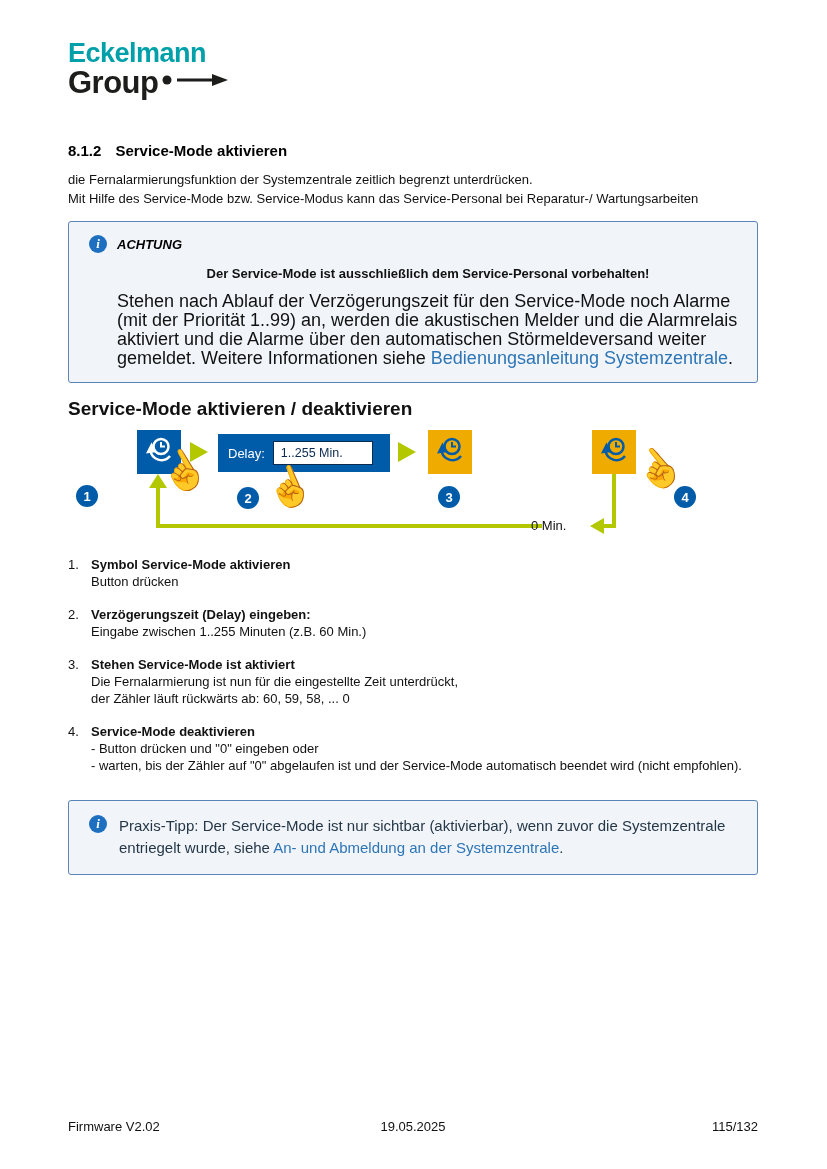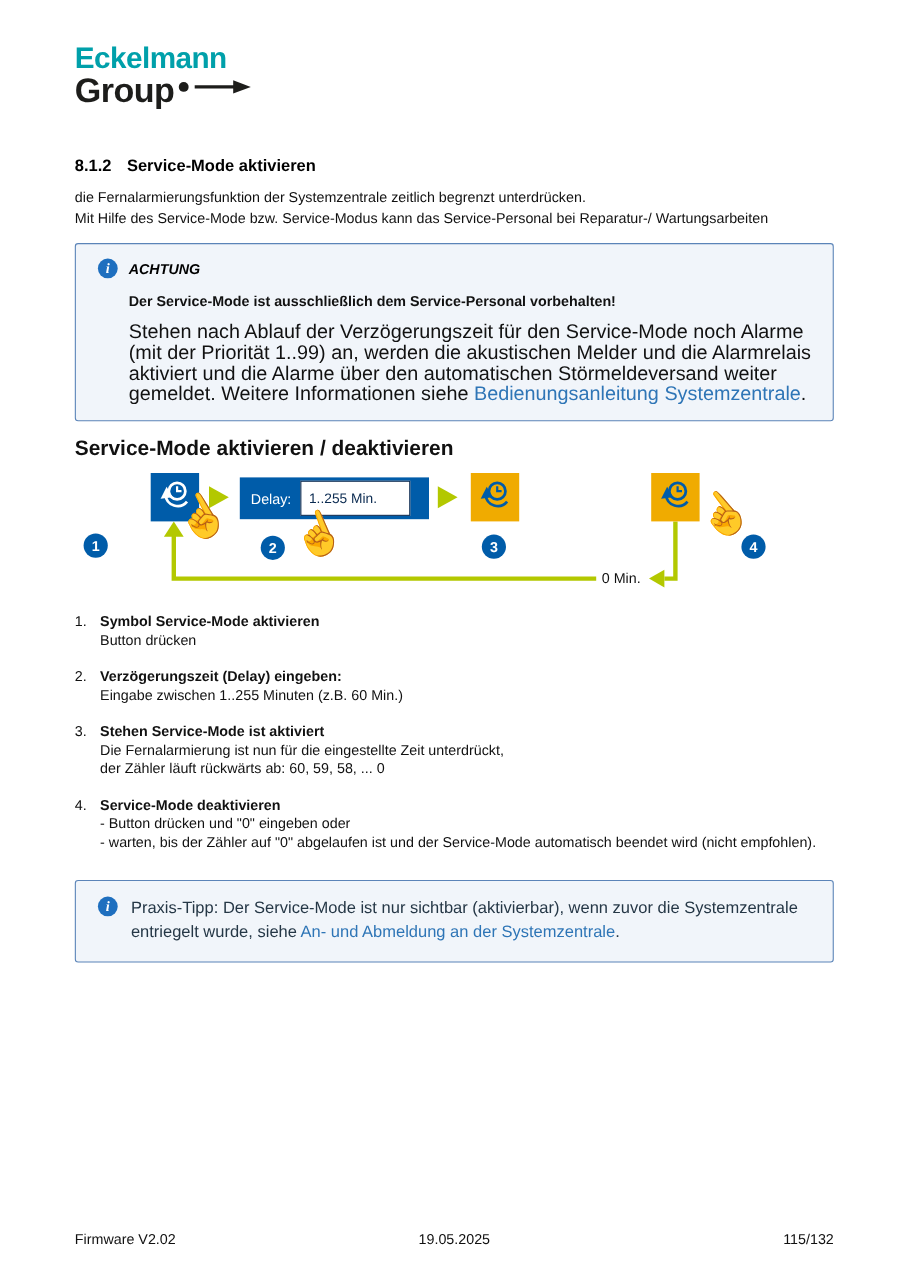--- a/index.html
+++ b/index.html
@@ -25,21 +25,21 @@
     margin-top:13px; border:1px solid #5b84b8; border-radius:3px;
     background:#f1f5fa; padding:13px 18px 14px 20px;
   }
   .note-head { display:flex; align-items:center; gap:10px; }
   .info-icon {
     width:18px; height:18px; min-width:18px; border-radius:50%; background:#1e6fbf; color:#fff;
     font-family:"Liberation Serif", serif; font-style:italic; font-weight:bold; font-size:13px;
     display:flex; align-items:center; justify-content:center;
   }
   .note-title { font-weight:bold; font-size:13px; color:#000;font-style:italic; }
-  .note-bold { margin:13px 0 0 28px; font-weight:bold; font-size:13px; }
+  .note-bold { margin:13px 0 0 28px; font-weight:bold; font-size:13px;text-align:center; }
   .note-body { margin:11px 0 0 28px; font-size:18px; line-height:19px; max-width:630px; }
   a.doc-link { color:#2e75b6; text-decoration:none; cursor:pointer; }
 
   .caption { margin-top:15px; font-size:19px; font-weight:bold; }
 
   
   .diagram { position:relative; margin-top:6px; height:118px; }
   .diagram svg.overlay { position:absolute; left:0; top:0; z-index:0; }
   .sm-btn {
     position:absolute; width:44px; height:44px; z-index:1;
@@ -51,30 +51,30 @@
     position:absolute; width:0; height:0; z-index:1;
     border-top:10px solid transparent; border-bottom:10px solid transparent;
     border-left:18px solid #b3c800;
   }
   .delay-panel {
     position:absolute; left:150px; top:8px; width:172px; height:38px; z-index:1;
     background:#005ca9; display:flex; align-items:center; gap:8px; padding:0 10px;
   }
   .delay-label { color:#fff; font-size:13px; }
   .delay-input {
-    background:#fff; border:1px solid #0a2a50; width:100px; height:32px;
+    background:#fff; border:1px solid #0a2a50; width:100px; height:24px;
     font-size:12.5px; color:#0a2a50; display:flex; align-items:center; padding-left:7px;
   }
   .badge {
     position:absolute; width:22px; height:22px; border-radius:50%; z-index:2;
     background:#005ca9; color:#fff; font-size:13px; font-weight:bold;
     display:flex; align-items:center; justify-content:center;
   }
   .hand { position:absolute; z-index:3; font-size:38px; line-height:1; color:#1a1a1a; }
-  .zero-label { position:absolute; left:479px; top:92px; font-size:13px; z-index:2; }
+  .zero-label { position:absolute; left:463px; top:92px; font-size:13px; z-index:2; }
 
   
   .instructions { margin-top:12px; }
   .instr { display:flex; margin-bottom:16px; font-size:13px; line-height:17px; }
   .instr-num { width:23px; }
   .instr-title { font-weight:bold; }
 
   
   .tip-box {
     margin-top:26px; border:1px solid #5b84b8; border-radius:3px; background:#f1f5fa;

